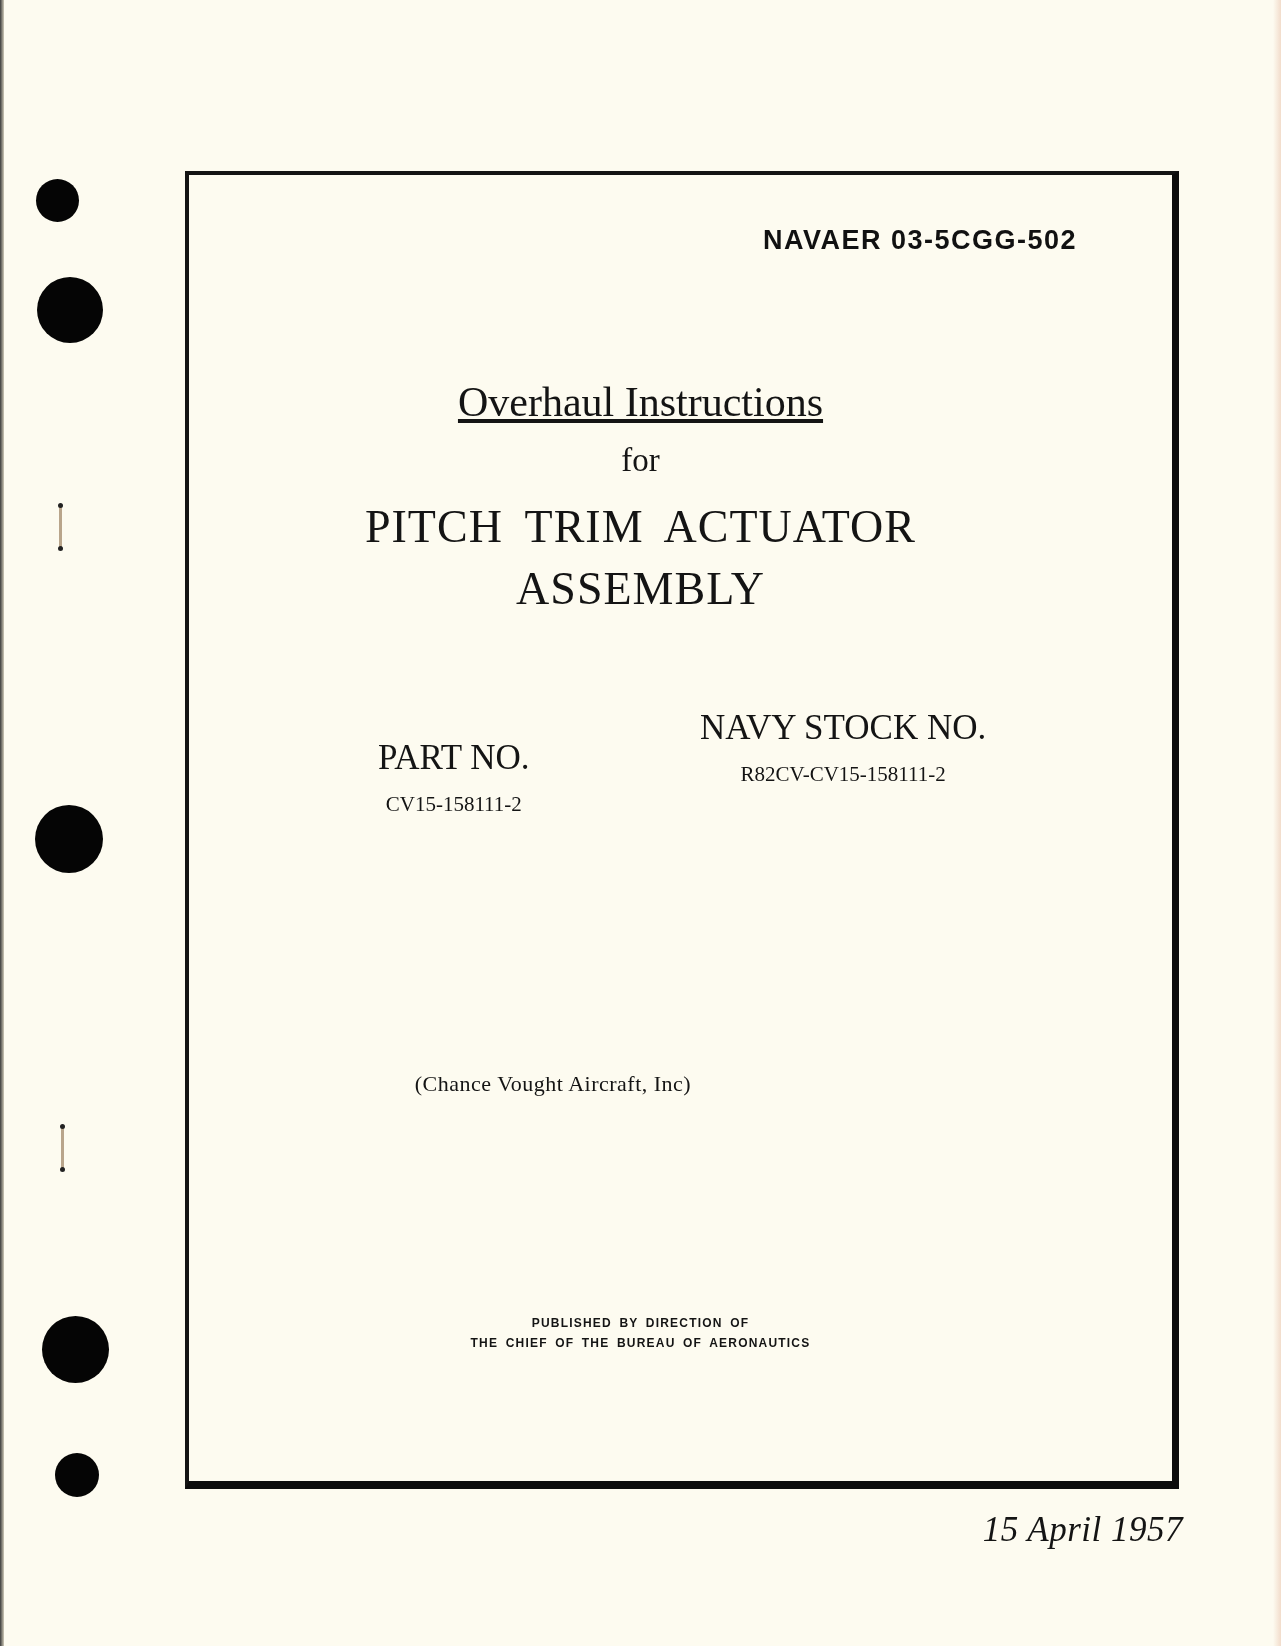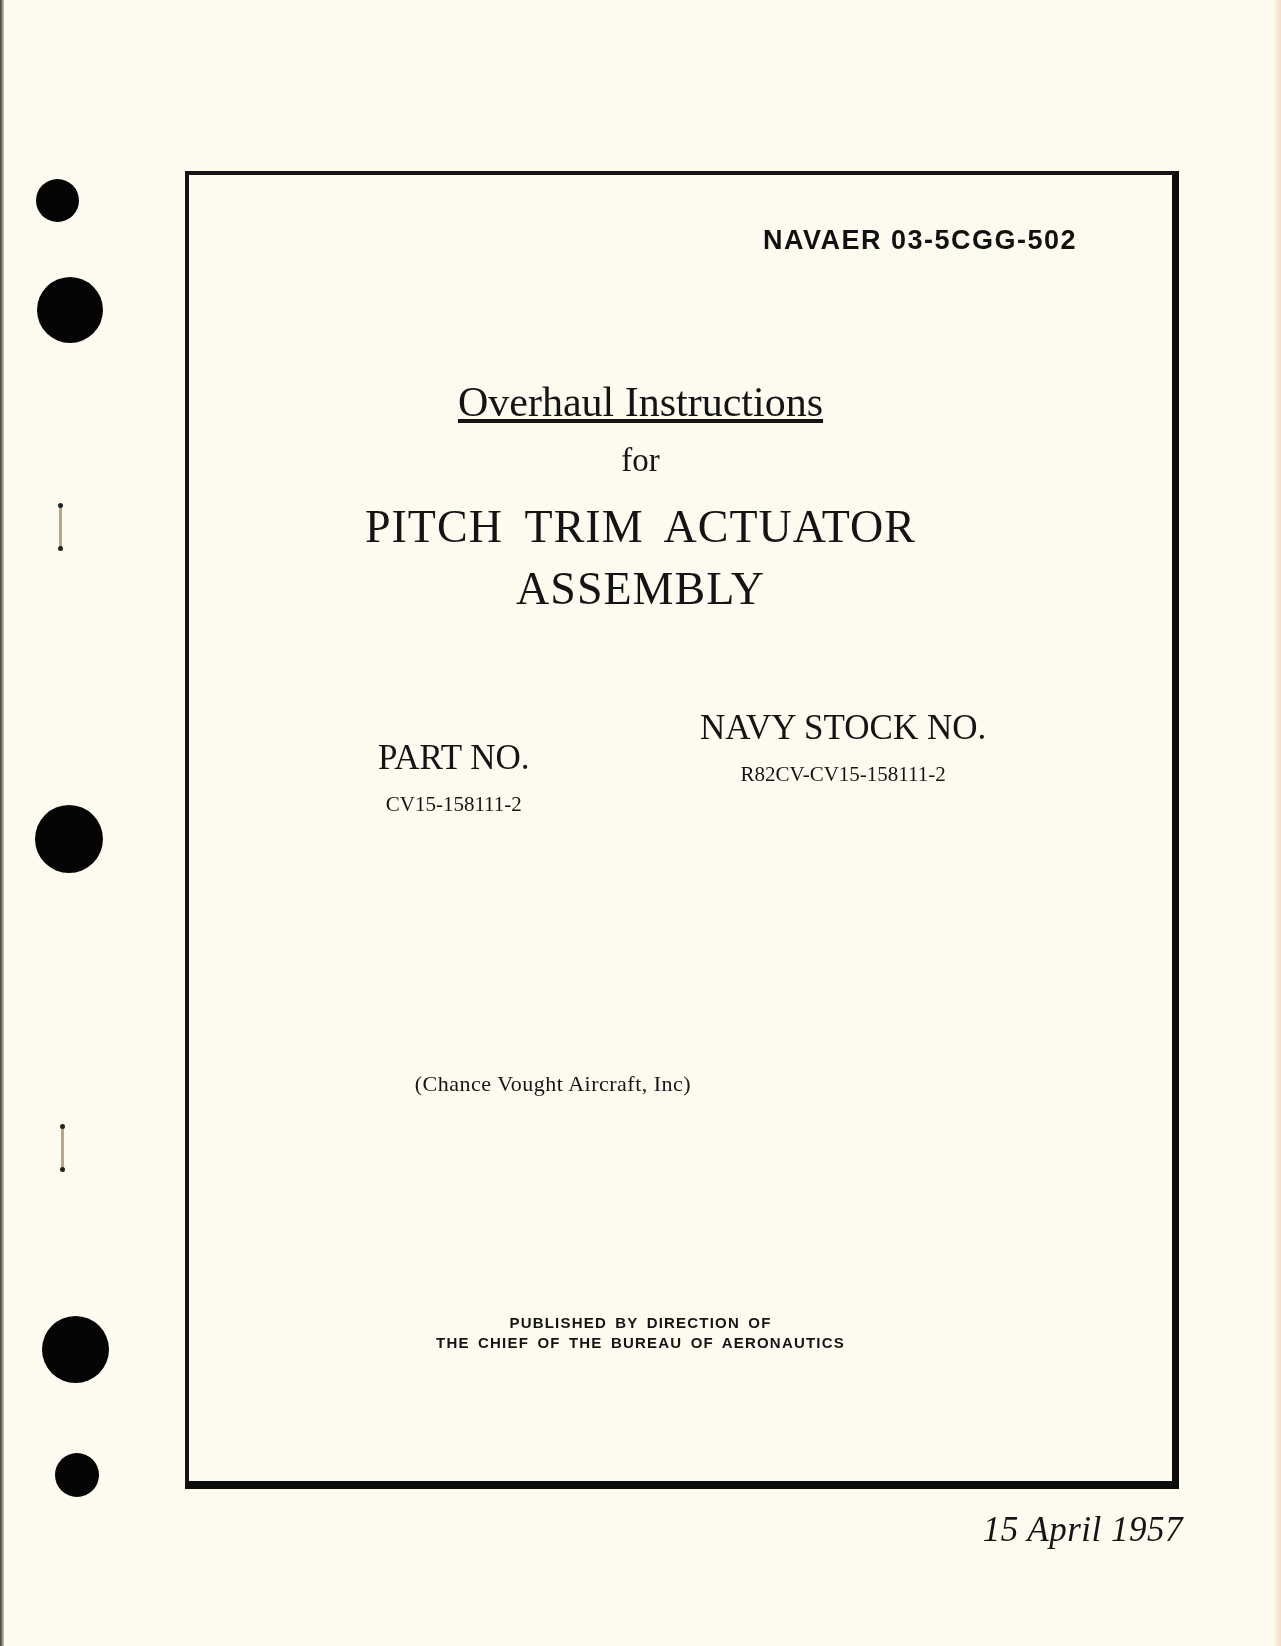--- a/index.html
+++ b/index.html
@@ -63,21 +63,21 @@
     .stock-no { left: 700px; top: 708px; }
 
     .manufacturer {
       position: absolute; left: 0; width: 1106px; text-align: center;
       top: 1071px; font-size: 22px; letter-spacing: 0.5px;
     }
     .publisher {
       position: absolute; left: 0; width: 1281px; text-align: center;
       top: 1313px;
       font-family: "Liberation Sans", "DejaVu Sans", sans-serif;
-      font-weight: bold; font-size: 15px; letter-spacing: 1.2px; line-height: 20px;
+      font-weight: bold; font-size: 12px; letter-spacing: 1.2px; line-height: 20px;
       word-spacing: 3px;
     }
     .publisher span { display: block; }
     .pub-date {
       position: absolute; right: 98px; top: 1510px;
       font-style: italic; font-size: 35px; letter-spacing: 0.5px;
     }
   </style>
 </head>
 <body>

